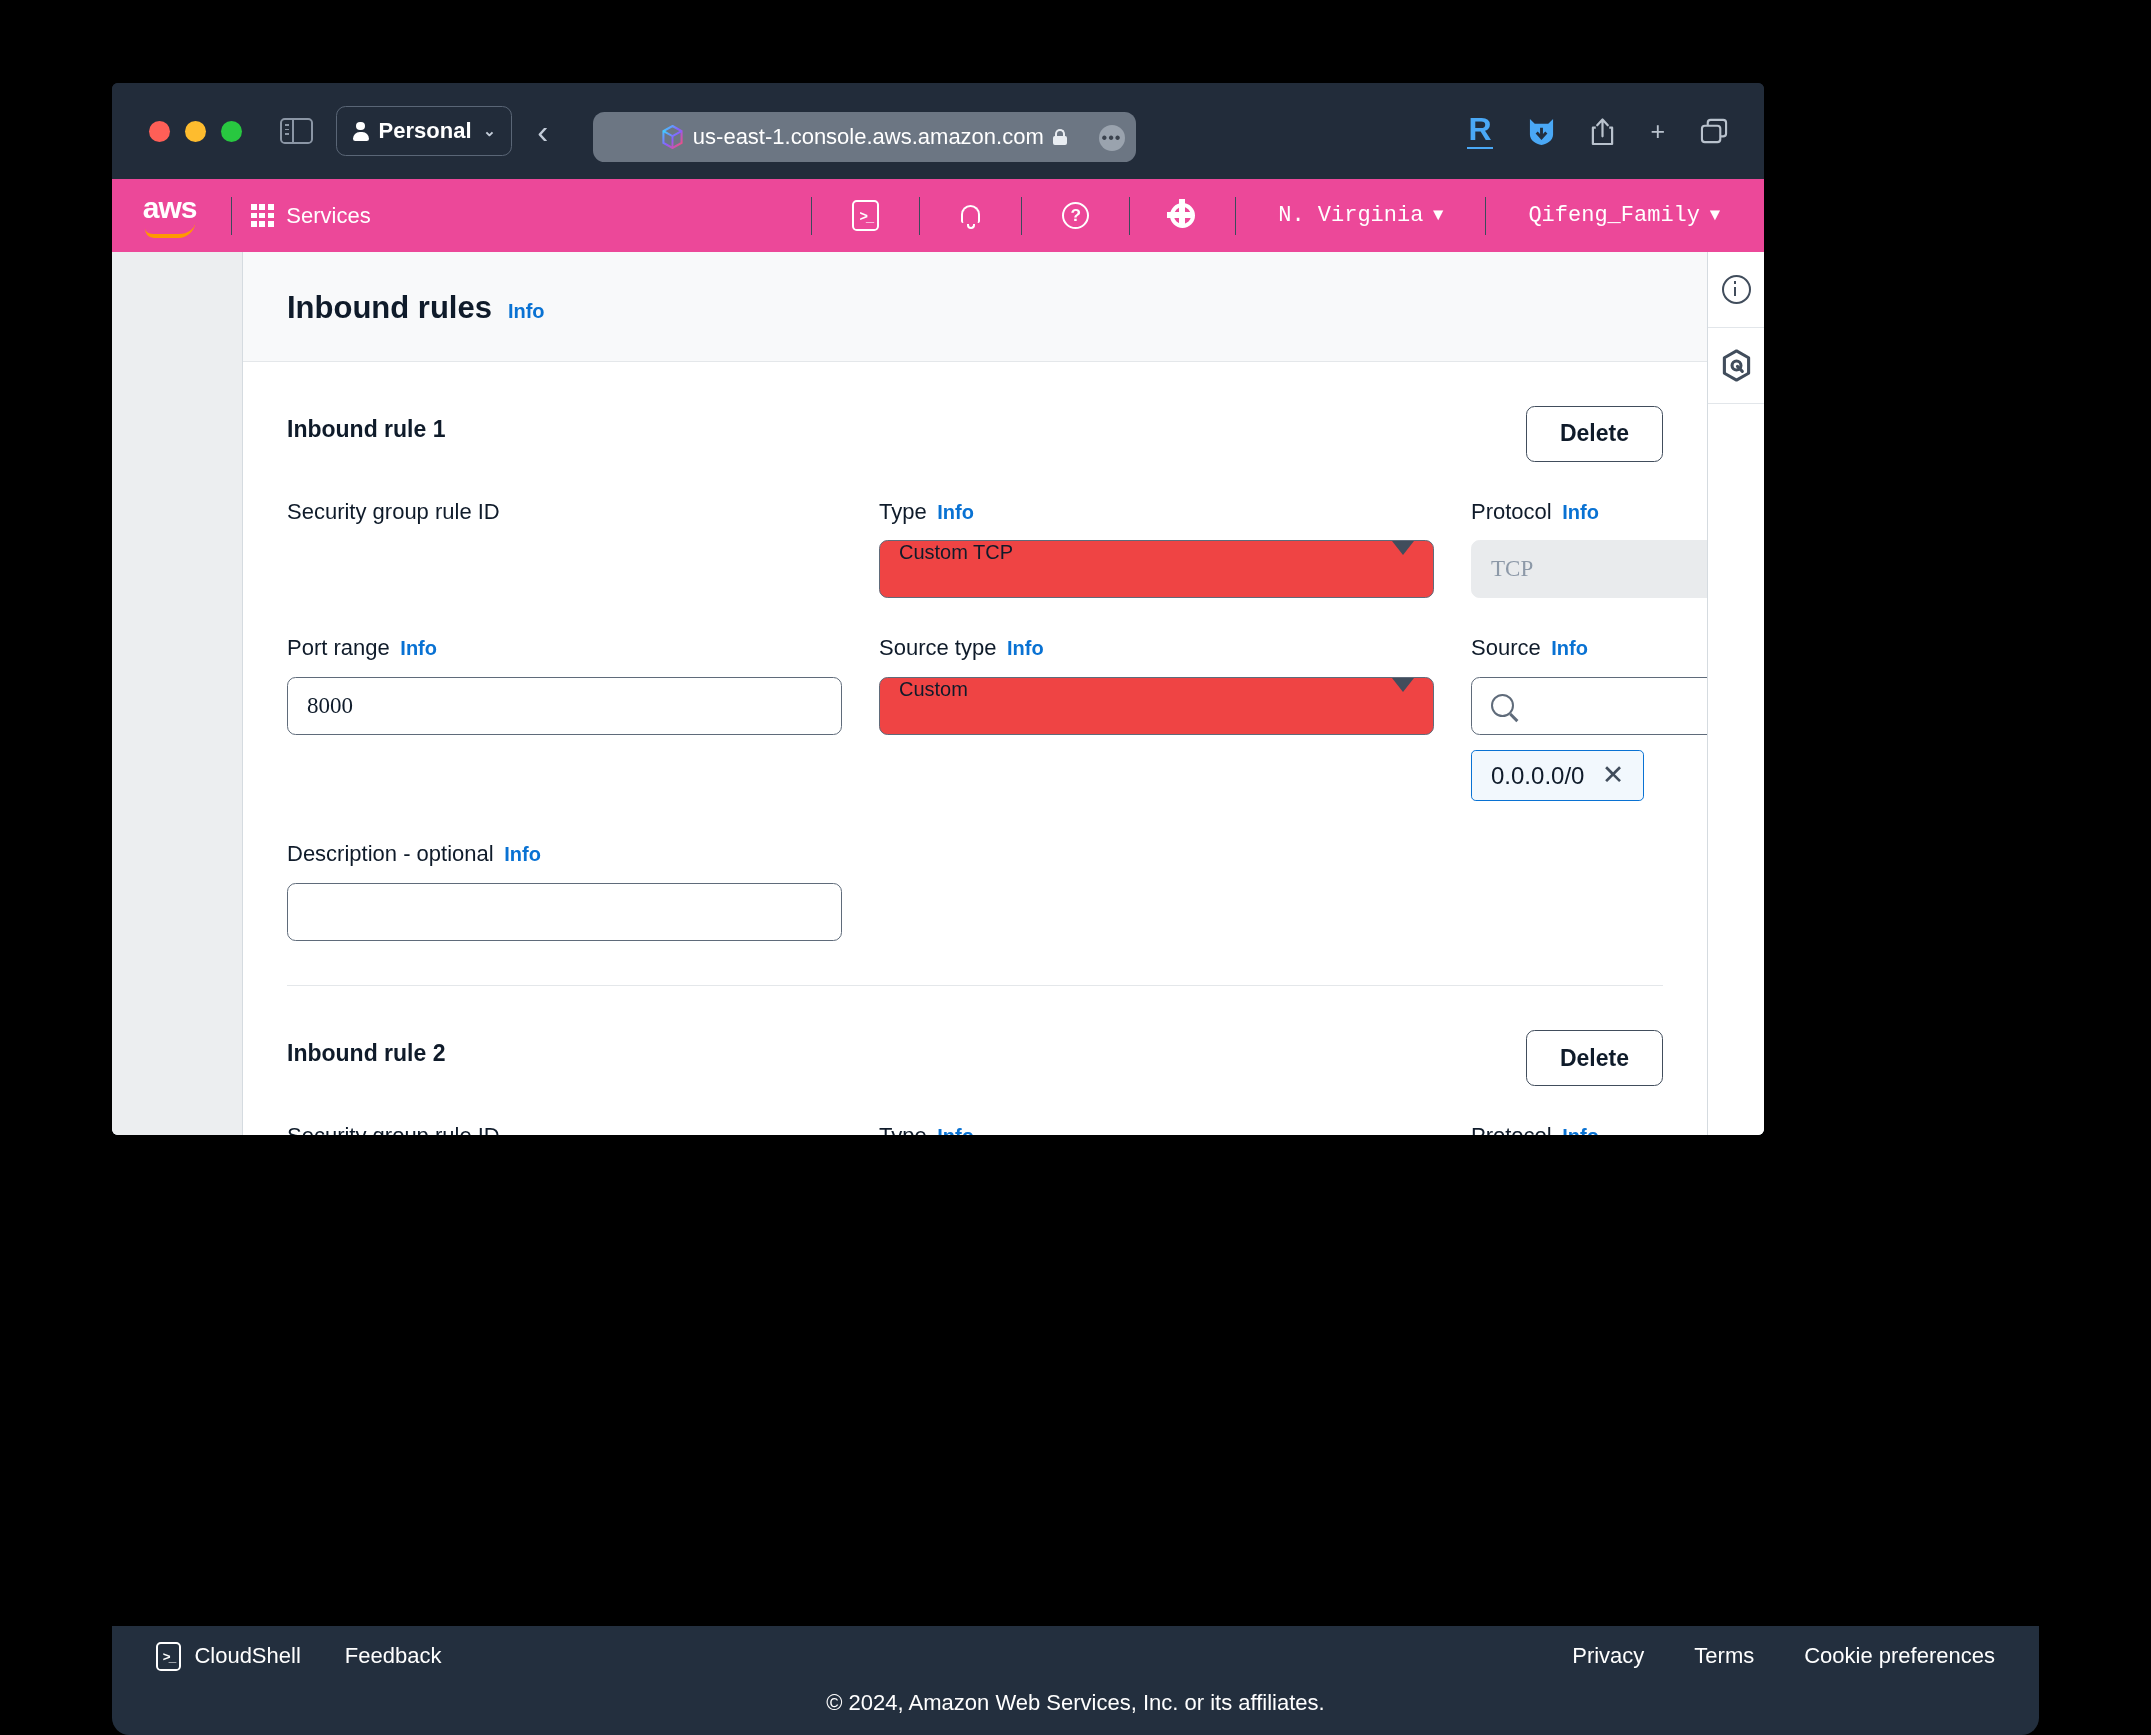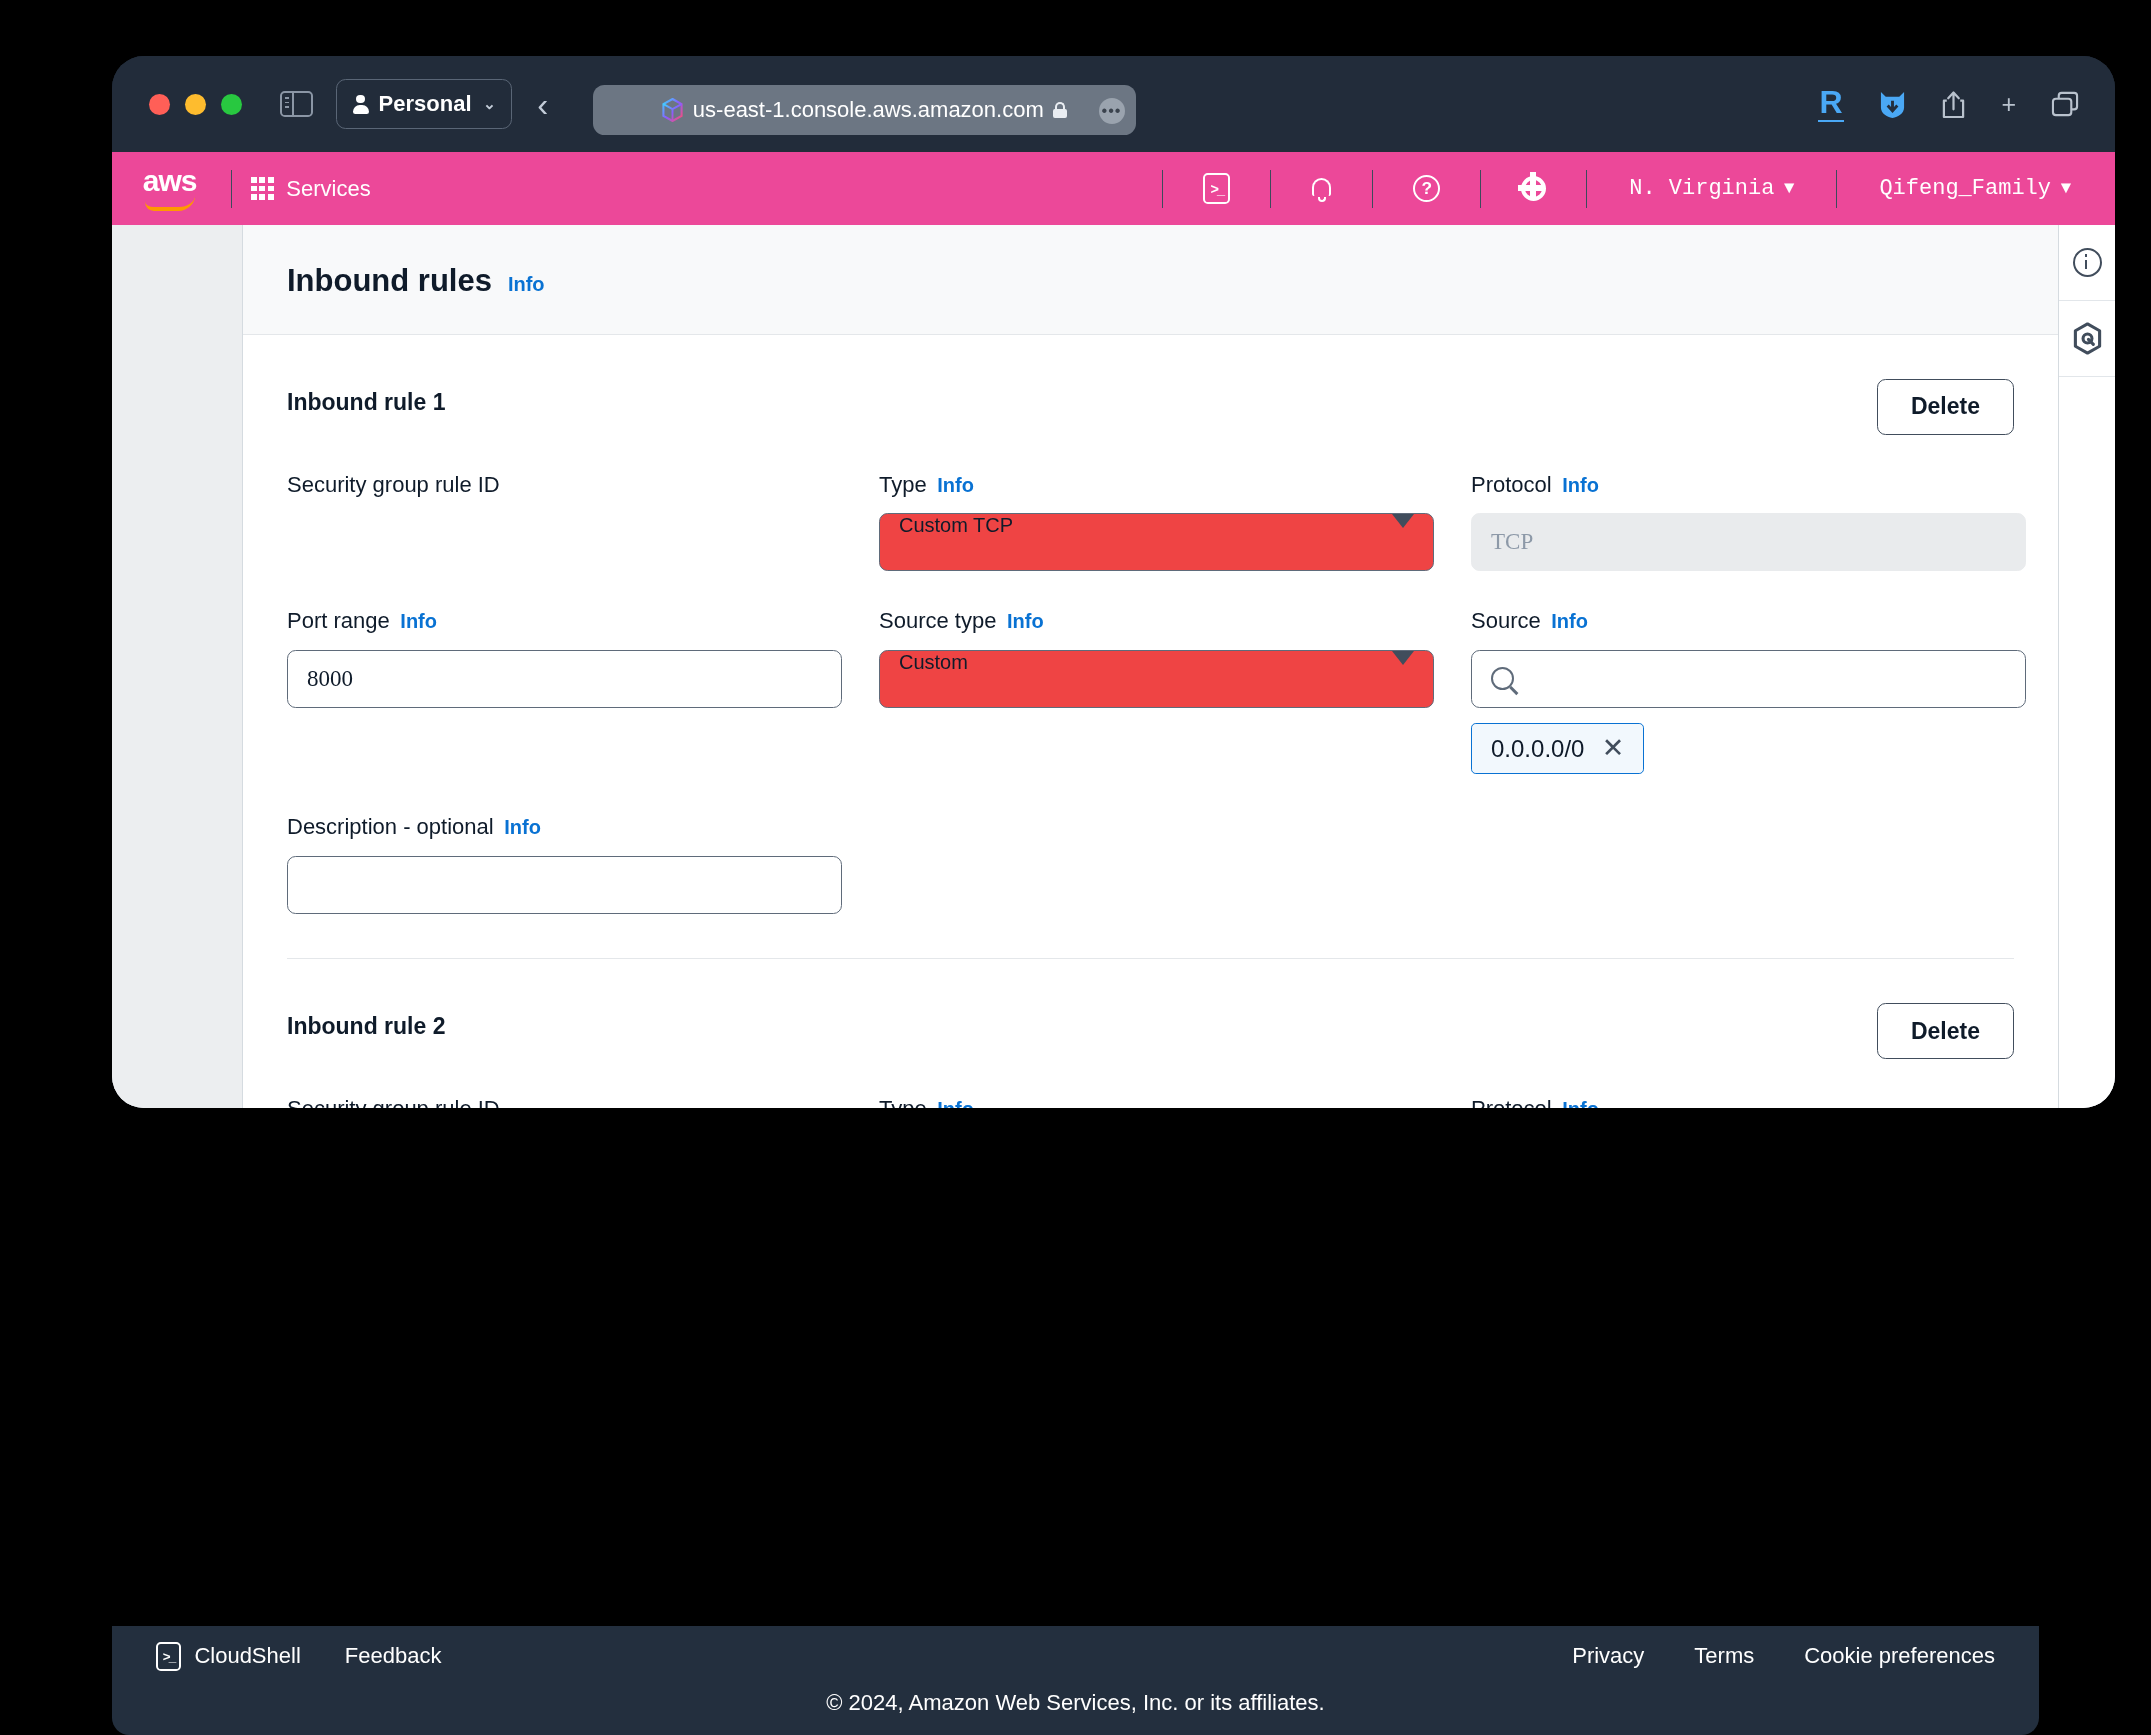--- a/index.html
+++ b/index.html
@@ -16,25 +16,25 @@
     position: relative;
     width: 2152px;
     height: 1735px;
     background: #000000;
   }
 
   
   .browser-window {
     position: absolute;
     left: 112px;
-    top: 56px;
-    width: 2003px;
+    top: 83px;
+    width: 1652px;
     height: 1052px;
     background: #232f3e;
-    border-radius: 32px;
+    border-radius: 6px;
     overflow: hidden;
     box-shadow: 0 9.6px 48px rgba(0,0,0,0.6);
   }
 
   
   .safari-toolbar {
     position: relative;
     height: 96px;
     background: #222c3a;
     display: flex;

